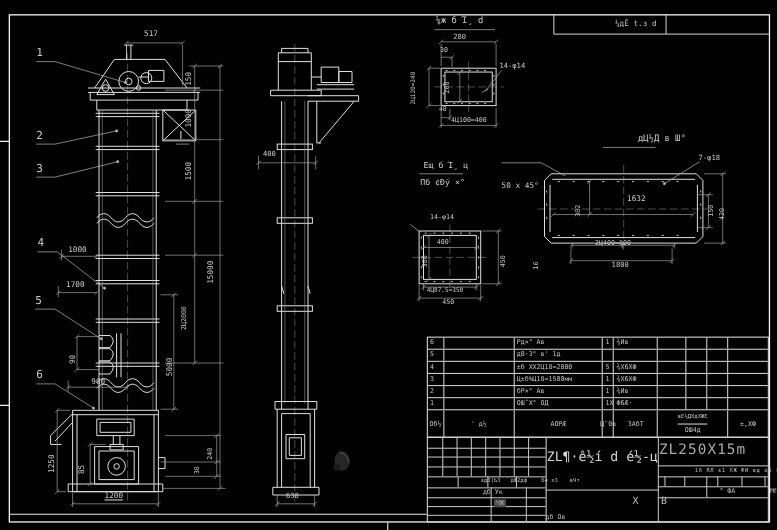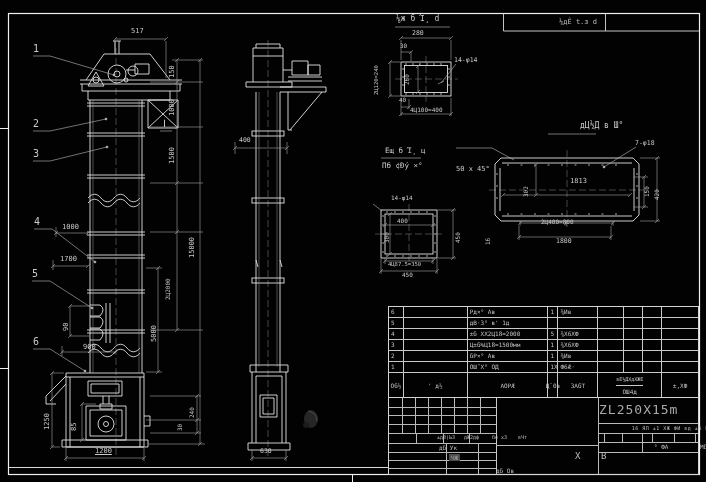--- a/index.html
+++ b/index.html
@@ -216,21 +216,21 @@
       <span class="ann" style="left: 385px; top: 147px; font-size: 7.5px;">Ещ б Ί¸ ц</span>
       <span class="ann" style="left: 382px; top: 162px; font-size: 7.5px;">Πб ¢Đý ×°</span>
       <span class="ann" style="left: 391px; top: 195px; font-size: 6px;">14-φ14</span>
       <span class="ann" style="left: 397px; top: 218px; font-size: 6px;">400</span>
       <span class="ann rot" style="left: 384px; top: 243px; font-size: 6px;">300</span>
       <span class="ann rot" style="left: 455px; top: 243px; font-size: 6px;">450</span>
       <span class="ann" style="left: 388px; top: 262px; font-size: 5.5px;">4Ц87.5=350</span>
       <span class="ann" style="left: 402px; top: 272px; font-size: 6px;">450</span>
       <span class="ann" style="left: 580px; top: 122px; font-size: 8px;">дЦ½Д в Ш°</span>
       <span class="ann" style="left: 635px; top: 140px; font-size: 6.5px;">7-φ18</span>
-      <span class="ann" style="left: 570px; top: 178px; font-size: 7px;">1813</span>
+      <span class="ann" style="left: 570px; top: 178px; font-size: 7px;">1632</span>
       <span class="ann rot" style="left: 523px; top: 197px; font-size: 6px;">302</span>
       <span class="ann rot" style="left: 644px; top: 197px; font-size: 6px;">150</span>
       <span class="ann rot" style="left: 654px; top: 200px; font-size: 6px;">420</span>
       <span class="ann rot" style="left: 485px; top: 245px; font-size: 6px;">16</span>
       <span class="ann" style="left: 541px; top: 219px; font-size: 6px;">2Ц400=800</span>
       <span class="ann" style="left: 556px; top: 238px; font-size: 6.5px;">1800</span>
     </div>
 
   <div class="abs" style="left:503px;top:13px;width:103px;height:18px;display:flex;align-items:center;justify-content:center;z-index:6;">
     <span class="tb-text" style="position:static;font-size:7px;">¼дÊ t.з d</span>
@@ -342,20 +342,21 @@
       <div class="vl" style="left:89px;top:45px;height:31px;"></div>
       <span class="tb-text" style="left:1px;top:37px;font-size:5px;">±дЗ(ЬЗ</span>
       <span class="tb-text" style="left:28px;top:37px;font-size:5px;">дЖ2дф</span>
       <span class="tb-text" style="left:56px;top:37px;font-size:5px;">бе хЗ</span>
       <span class="tb-text" style="left:82px;top:37px;font-size:5px;">вЧт</span>
       <span class="tb-text" style="left:3px;top:47px;">дб Ук</span>
       <span class="stamp" style="left:60px;top:56px;">ЧЖ</span>
       <span class="tb-text" style="left:60px;top:70px;">дб Ов</span>
     </div>
 
+    <div class="tb-name">ZL¶·ê½í d é½-ц</div>
     <div class="hl" style="left:107px;top:47px;width:103px;"></div>
     <span class="tb-text" style="left:139px;top:54px;font-size:9px;">Х</span>
     <span class="tb-text" style="left:165px;top:54px;font-size:9px;">В</span>
 
     <div class="vl" style="left:209px;top:0;height:76px;"></div>
     <div class="tb-model">ZL250X15m</div>
     <div class="hl" style="left:209px;top:25px;width:100px;"></div>
     <div class="abs" style="left:210px;top:26px;width:99px;height:9px;display:flex;align-items:center;justify-content:center;">
       <span class="tb-text" style="position:static;font-size:5px;letter-spacing:0.5px;">16 ЯЛ ±1 ХЖ ФИ вд ±б ЬУ</span>
     </div>

